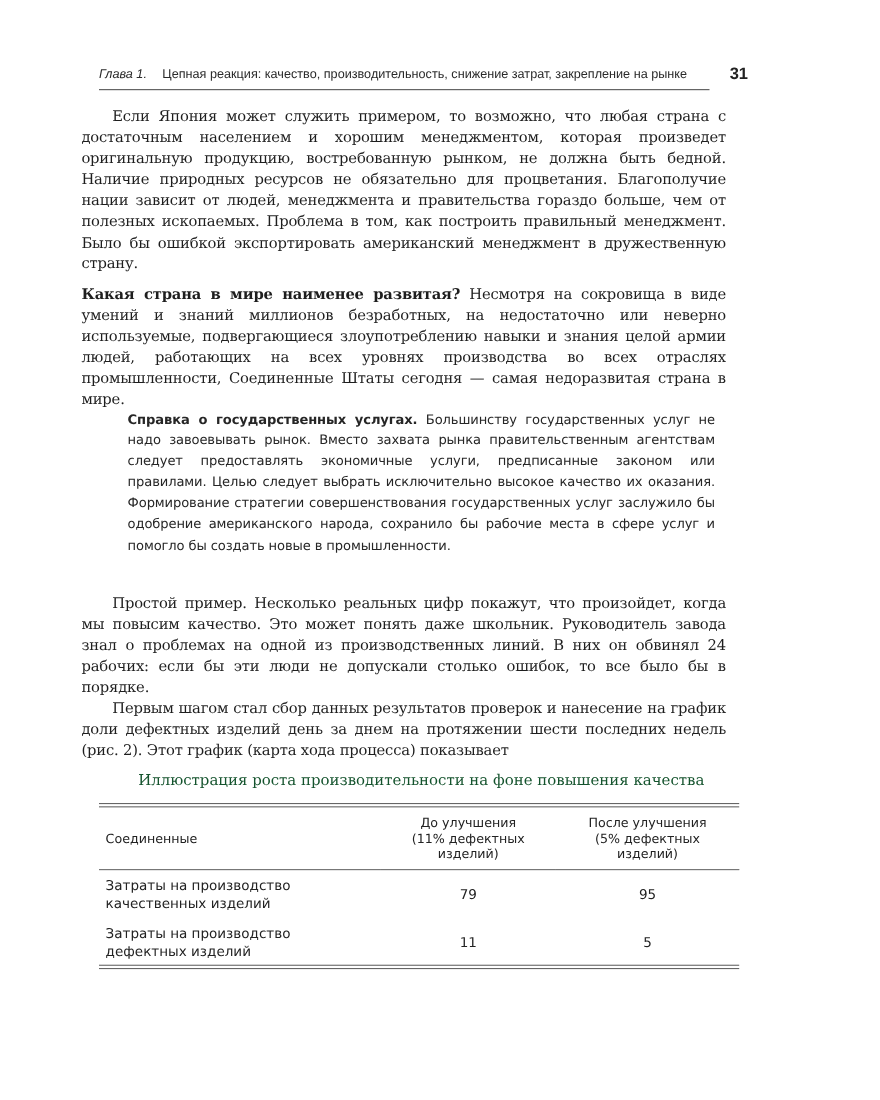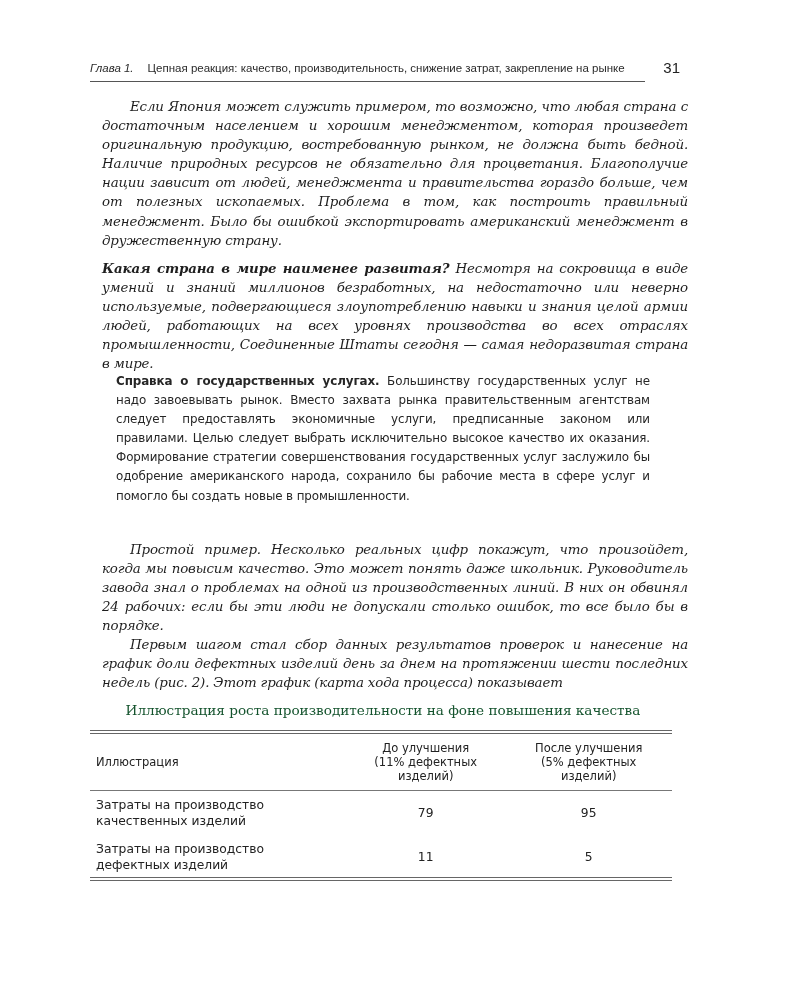--- a/index.html
+++ b/index.html
@@ -6,27 +6,27 @@
     body { width: 800px; height: 1000px; position: relative; overflow: hidden; color: #1e1e1e; }
     .running-head {
       position: absolute; left: 90px; top: 62px; width: 590px; height: 20px;
       font-family: "Liberation Sans", sans-serif; font-size: 11.5px; color: #2a2a2a;
     }
     .running-head .chap { font-style: italic; margin-right: 14px; }
     .running-head .rule {
       position: absolute; left: 0; top: 19px; width: 555px; border-top: 1.4px solid #555;
     }
     .running-head .page-num {
-      position: absolute; right: 0; top: -3px; font-size: 15px; font-weight: normal; color: #222;
+      position: absolute; right: 0; top: -3px; font-size: 15px; font-weight: bold; color: #222;
     }
     .serif {
       font-family: "DejaVu Serif", serif; font-size: 13.4px; line-height: 19.1px;
       text-align: justify; letter-spacing: -0.15px;
     }
-    .para { position: absolute; left: 102px; width: 586px; margin: 0; font-style: italic; }
+    .para { position: absolute; left: 74px; width: 586px; margin: 0; }
     .indent { text-indent: 28px; }
     .p1 { top: 97px; }
     .p2 { top: 259px; }
     .sidebar-note {
       position: absolute; left: 116px; top: 372px; width: 534px; margin: 0;
       font-family: "DejaVu Sans", sans-serif; font-size: 11.9px; line-height: 19.1px;
       text-align: justify; color: #262626; letter-spacing: -0.1px;
     }
     .p3 { top: 540px; }
     .p4 { top: 635px; }
@@ -71,21 +71,21 @@
 
 <p class="para serif indent p4">Первым шагом стал сбор данных результатов проверок и нанесение на график доли дефектных изделий день за днем на протяжении шести последних недель (рис. 2). Этот график (карта хода процесса) показывает</p>
 
 <div class="table-caption">Иллюстрация роста производительности на фоне повышения качества</div>
 
 <div class="table-wrap">
   <div class="dbl"></div>
   <table>
     <thead>
       <tr>
-        <th class="c1">Иллюстрация</th>
+        <th class="c1">Соединенные</th>
         <th class="c2">
           <div>До улучшения</div>
           <div>(11% дефектных</div>
           <div>изделий)</div>
         </th>
         <th class="c3">
           <div>После улучшения</div>
           <div>(5% дефектных</div>
           <div>изделий)</div>
         </th>

